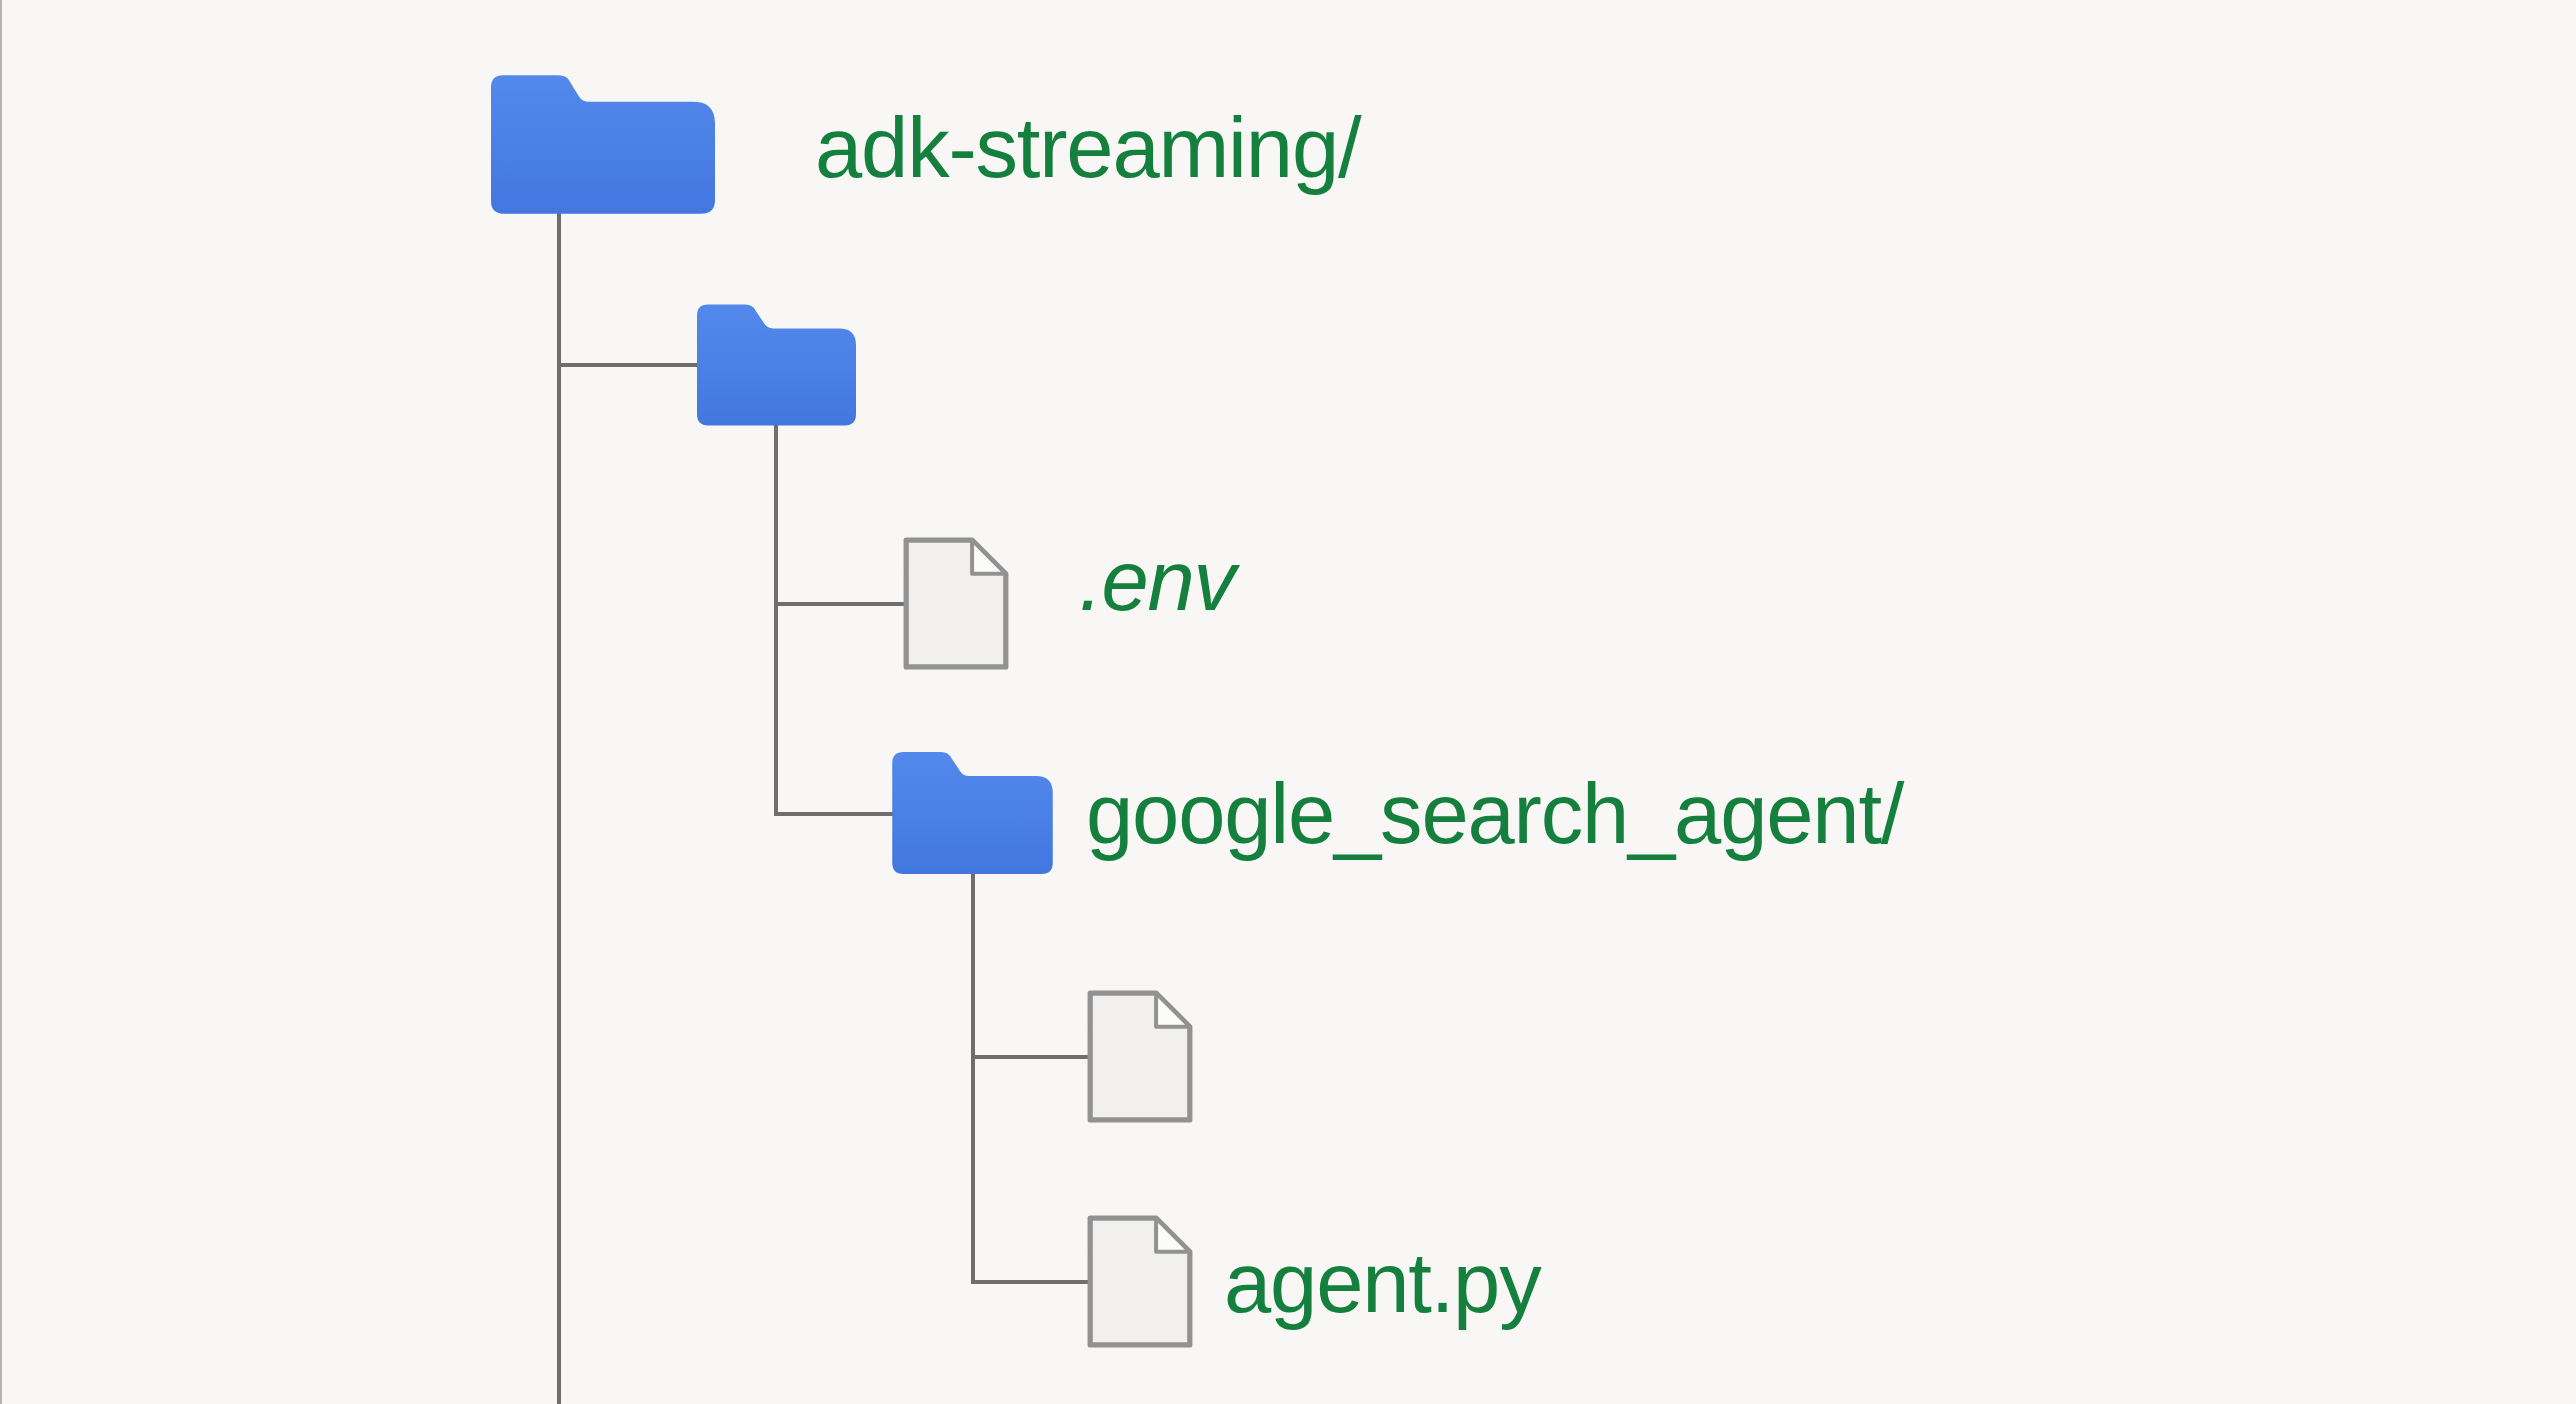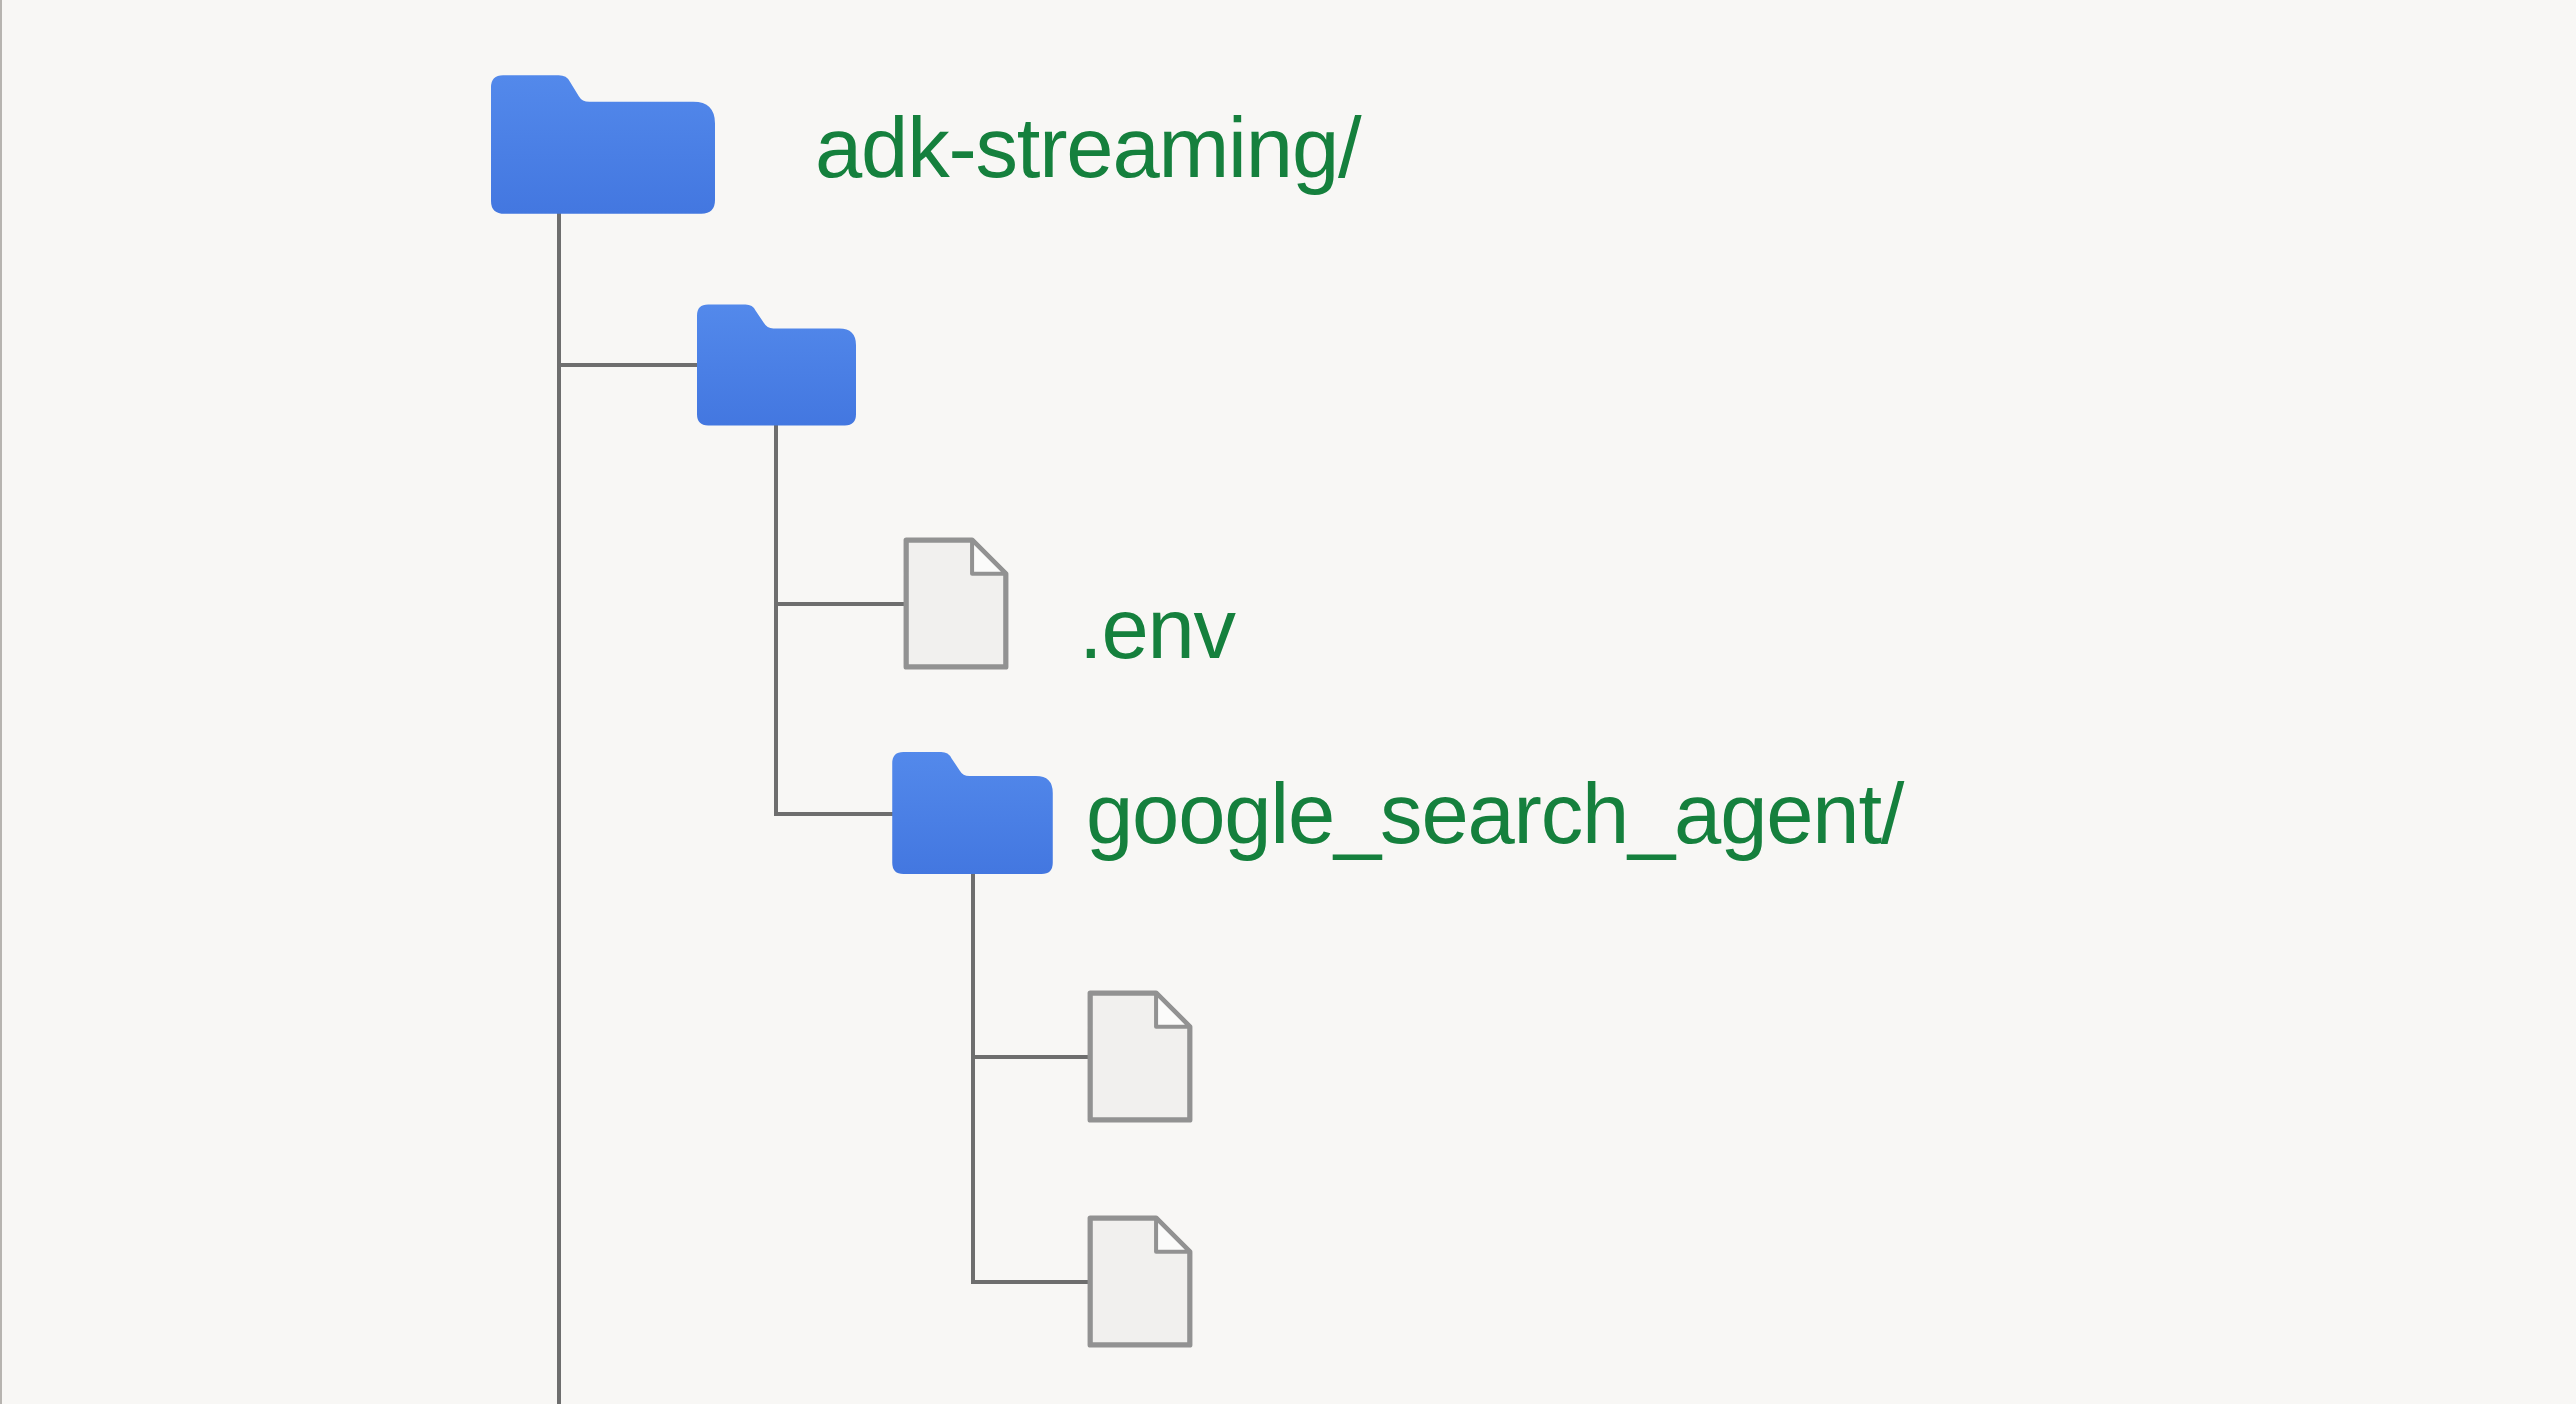--- a/index.html
+++ b/index.html
@@ -66,21 +66,21 @@
           <stop offset="1" stop-color="#4377e0"></stop>
       </linearGradient>
     </defs>
     <path d="M 0 138 L 0 14 Q 0 0 14 0 L 61 0 Q 70 0 74 8 L 84 23 Q 88 30 96 30 L 179 30 Q 200 30 200 51 L 200 138 Q 200 152 186 152 L 14 152 Q 0 152 0 138 Z" fill="url(#fg2)"></path>
   </svg>
 
   <svg class="icon" style="left:902px; top:536px;" width="108" height="135" viewBox="0 0 134 168">
     <path d="M 5 5 L 87 5 L 129 47 L 129 163 L 5 163 Z" fill="#f1f0ee" stroke="#929292" stroke-width="6.5" stroke-linejoin="round"></path>
     <path d="M 87 5 L 87 47 L 129 47 Z" fill="#fbfbfa" stroke="#929292" stroke-width="5" stroke-linejoin="round"></path>
   </svg>
-  <div class="label" style="left:1079px; top:580px;">.env</div>
+  <div class="label" style="left:1079px; top:532px;font-style:italic;">.env</div>
 
   <svg class="icon" style="left:892px; top:752px;" width="161" height="122" viewBox="0 0 200 152">
     <defs>
       <linearGradient id="fg3" x1="0" y1="0" x2="0" y2="1">
         <stop offset="0" stop-color="#5389eb"></stop>
           <stop offset="1" stop-color="#4377e0"></stop>
       </linearGradient>
     </defs>
     <path d="M 0 138 L 0 14 Q 0 0 14 0 L 61 0 Q 70 0 74 8 L 84 23 Q 88 30 96 30 L 179 30 Q 200 30 200 51 L 200 138 Q 200 152 186 152 L 14 152 Q 0 152 0 138 Z" fill="url(#fg3)"></path>
   </svg>
@@ -88,15 +88,16 @@
 
   <svg class="icon" style="left:1086px; top:989px;" width="108" height="135" viewBox="0 0 134 168">
     <path d="M 5 5 L 87 5 L 129 47 L 129 163 L 5 163 Z" fill="#f1f0ee" stroke="#929292" stroke-width="6.5" stroke-linejoin="round"></path>
     <path d="M 87 5 L 87 47 L 129 47 Z" fill="#fbfbfa" stroke="#929292" stroke-width="5" stroke-linejoin="round"></path>
   </svg>
 
   <svg class="icon" style="left:1086px; top:1214px;" width="108" height="135" viewBox="0 0 134 168">
     <path d="M 5 5 L 87 5 L 129 47 L 129 163 L 5 163 Z" fill="#f1f0ee" stroke="#929292" stroke-width="6.5" stroke-linejoin="round"></path>
     <path d="M 87 5 L 87 47 L 129 47 Z" fill="#fbfbfa" stroke="#929292" stroke-width="5" stroke-linejoin="round"></path>
   </svg>
+  <div class="label" style="left:1224px; top:1234px;">agent.py</div>
 
 </div>
 
 
 </body></html>

